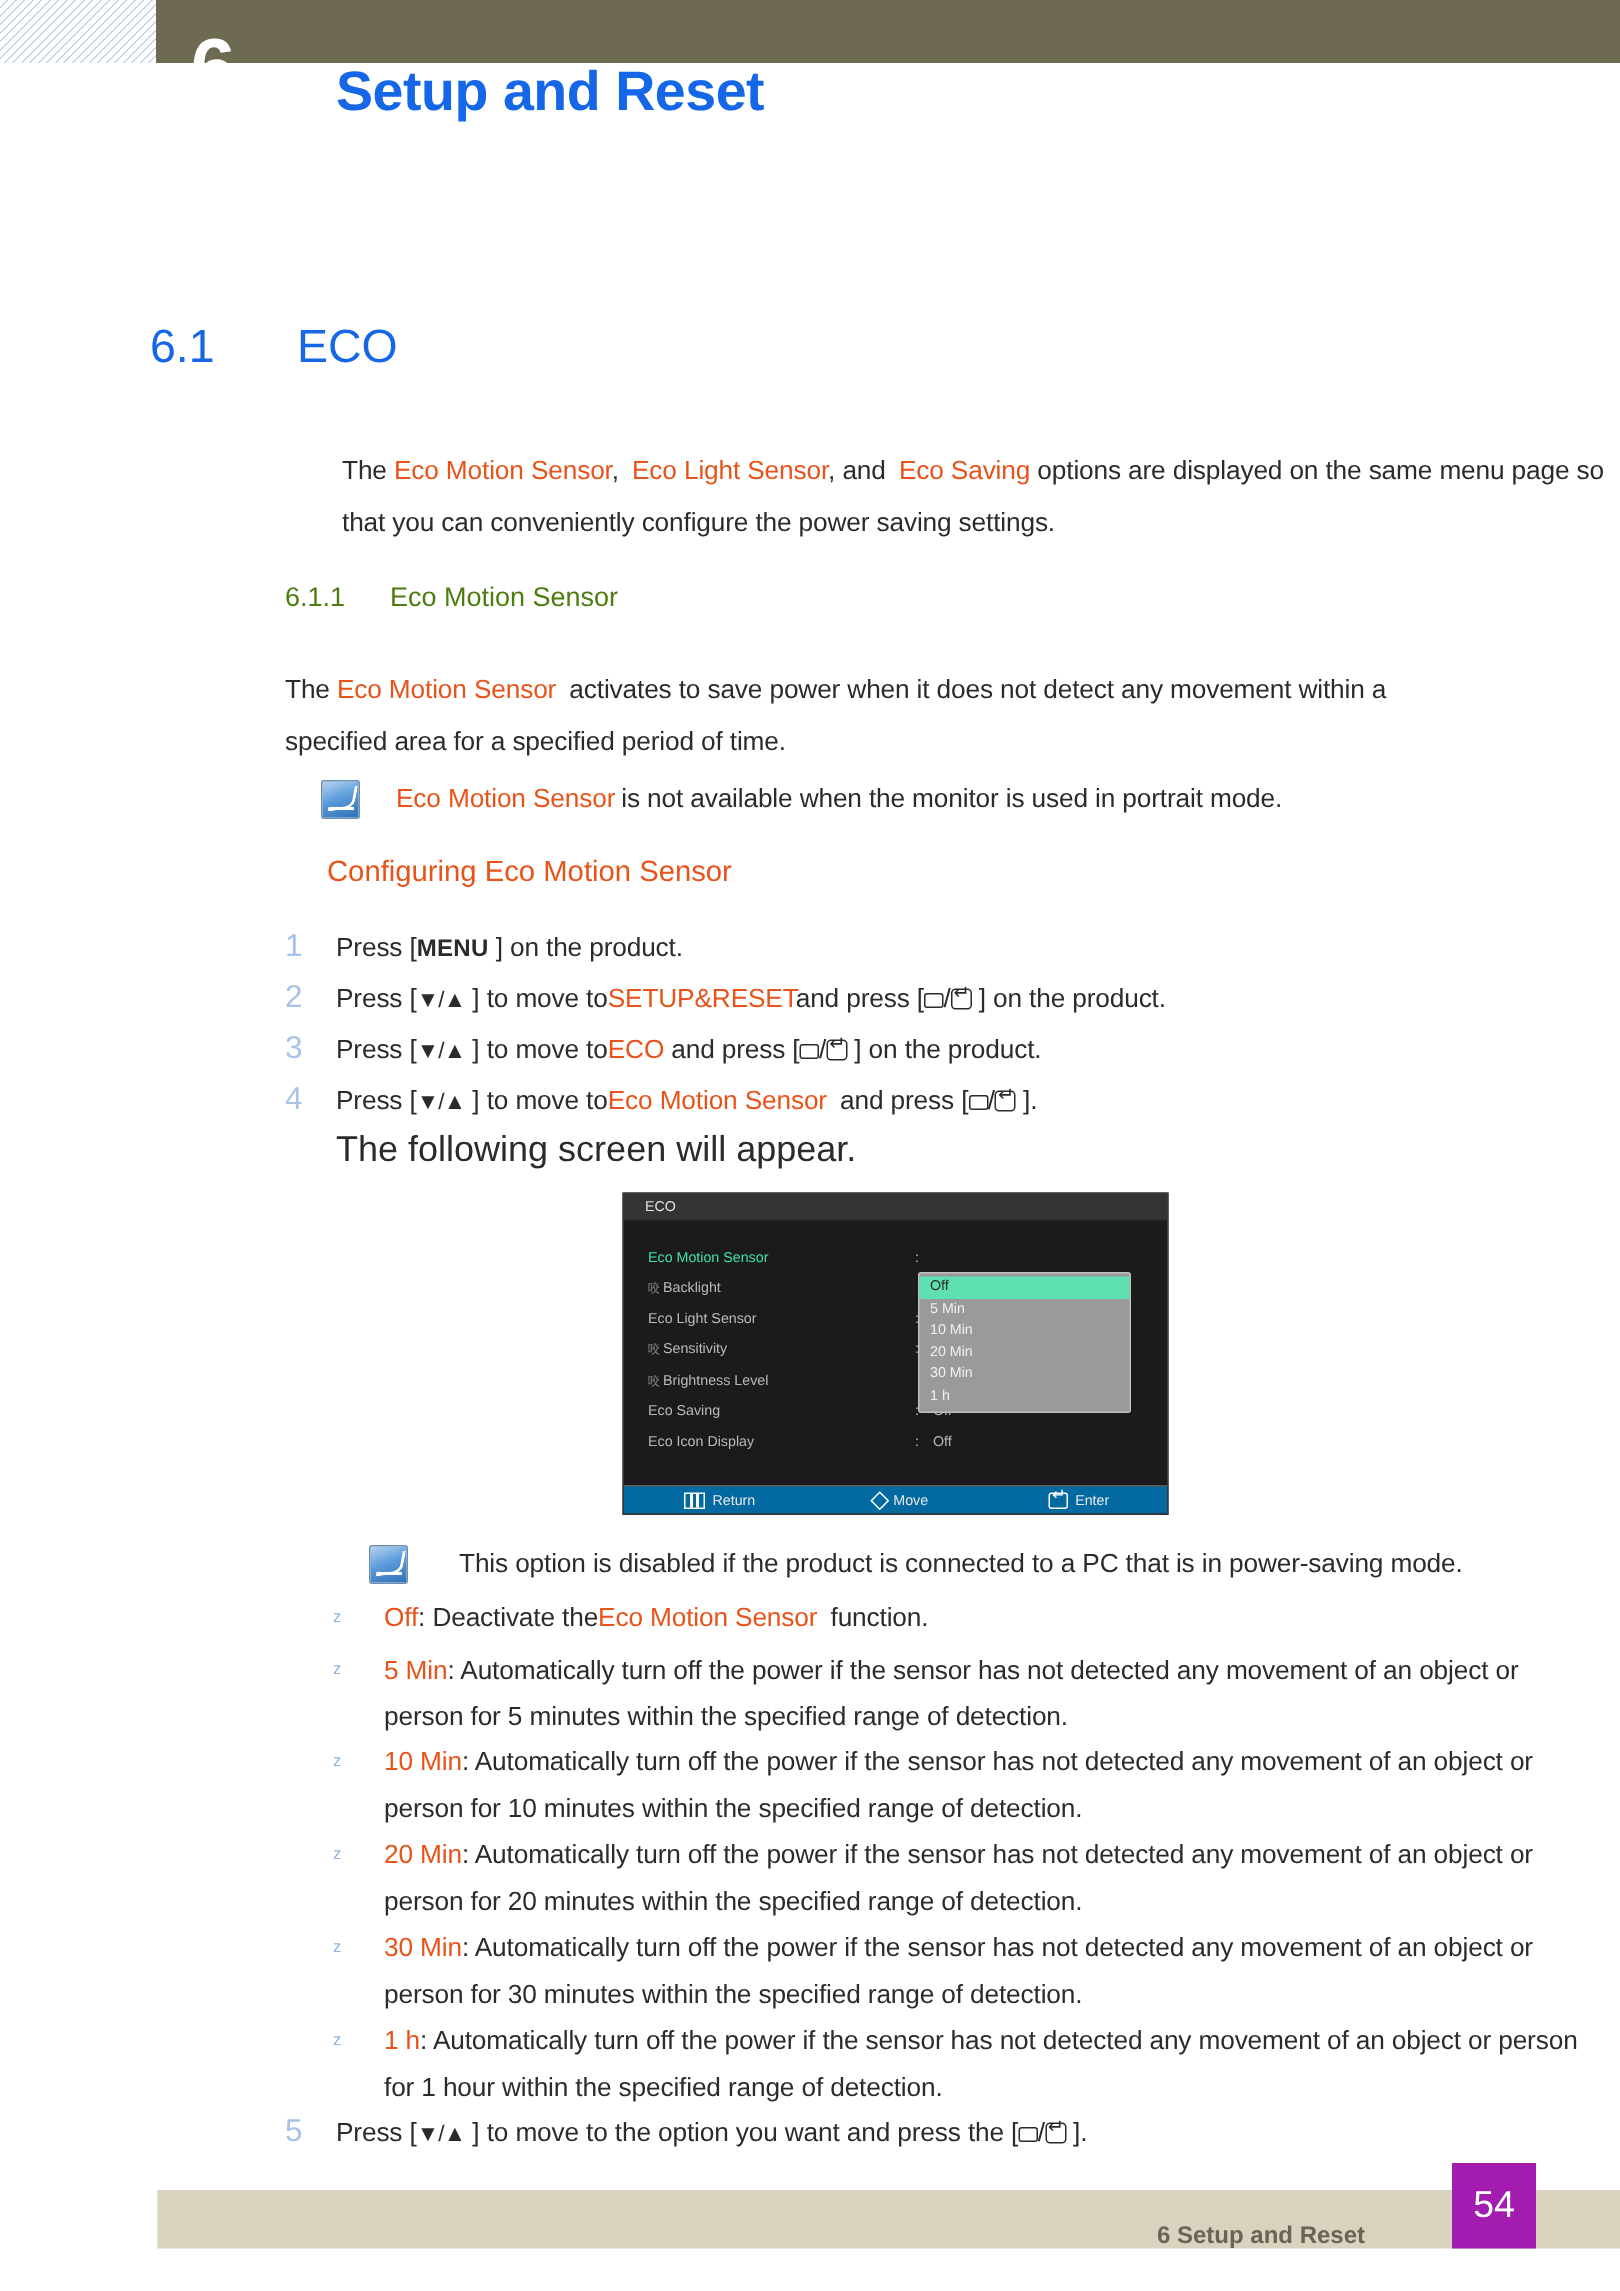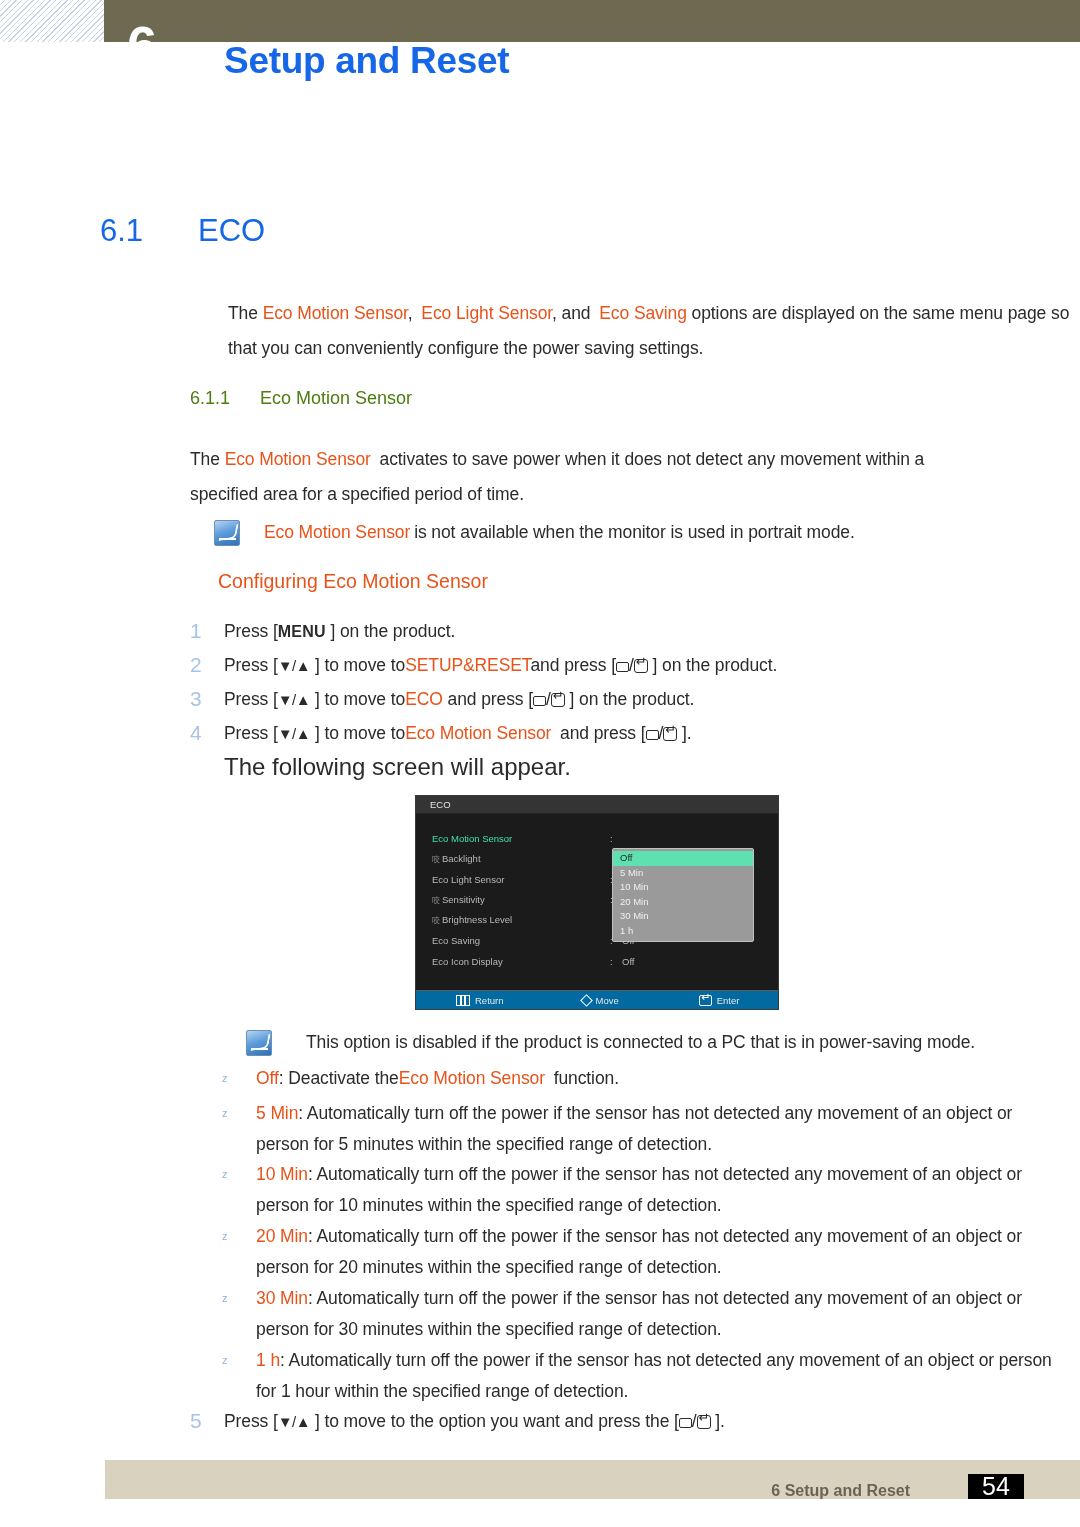--- a/index.html
+++ b/index.html
@@ -368,22 +368,22 @@
     position: absolute;
     right: 170px; bottom: 39px;
     transform: translateY(12px);
     color: #6b6455;
     font-size: 16px;
     font-weight: bold;
   }
   .footer-pagebox {
     position: absolute;
     left: 968px; bottom: 28px;
-    width: 56px; height: 25px;
-    background: #000000;
+    width: 56px; height: 57px;
+    background: #a21caf;
     display: flex;
     align-items: center;
     justify-content: center;
     color: #ffffff;
     font-size: 25px;
   }
 </style>
 </head>
 <body>
 

